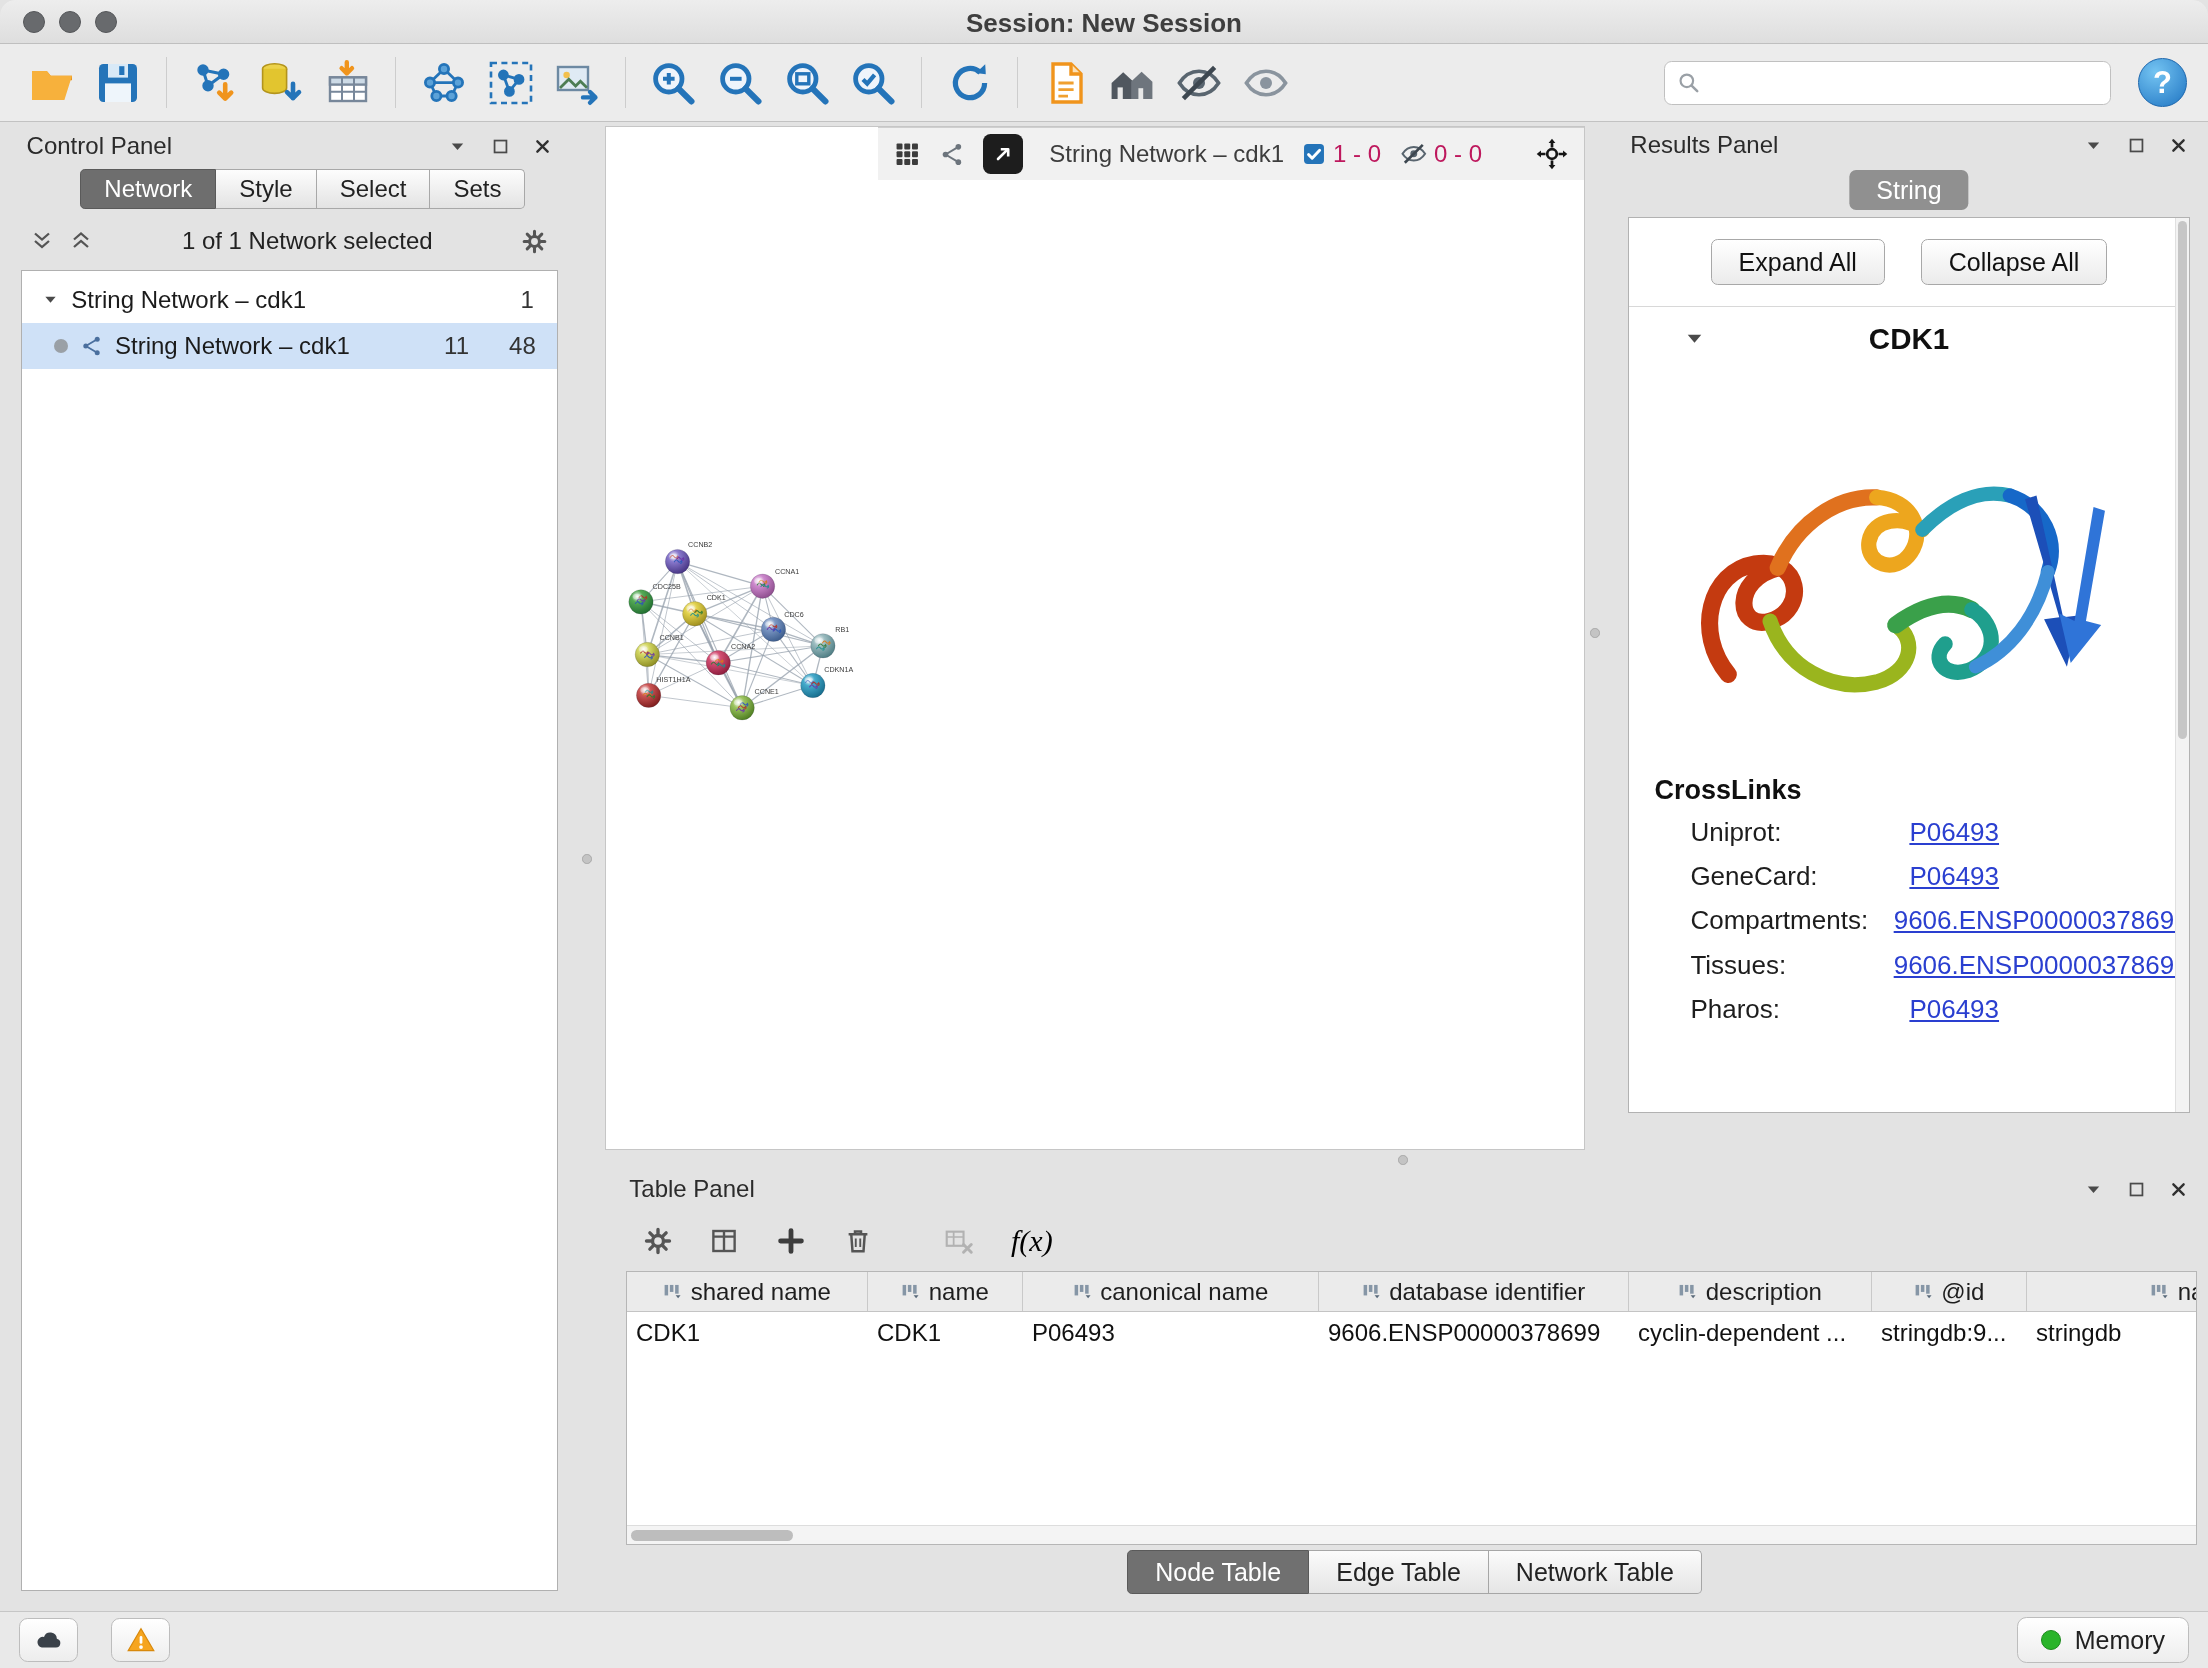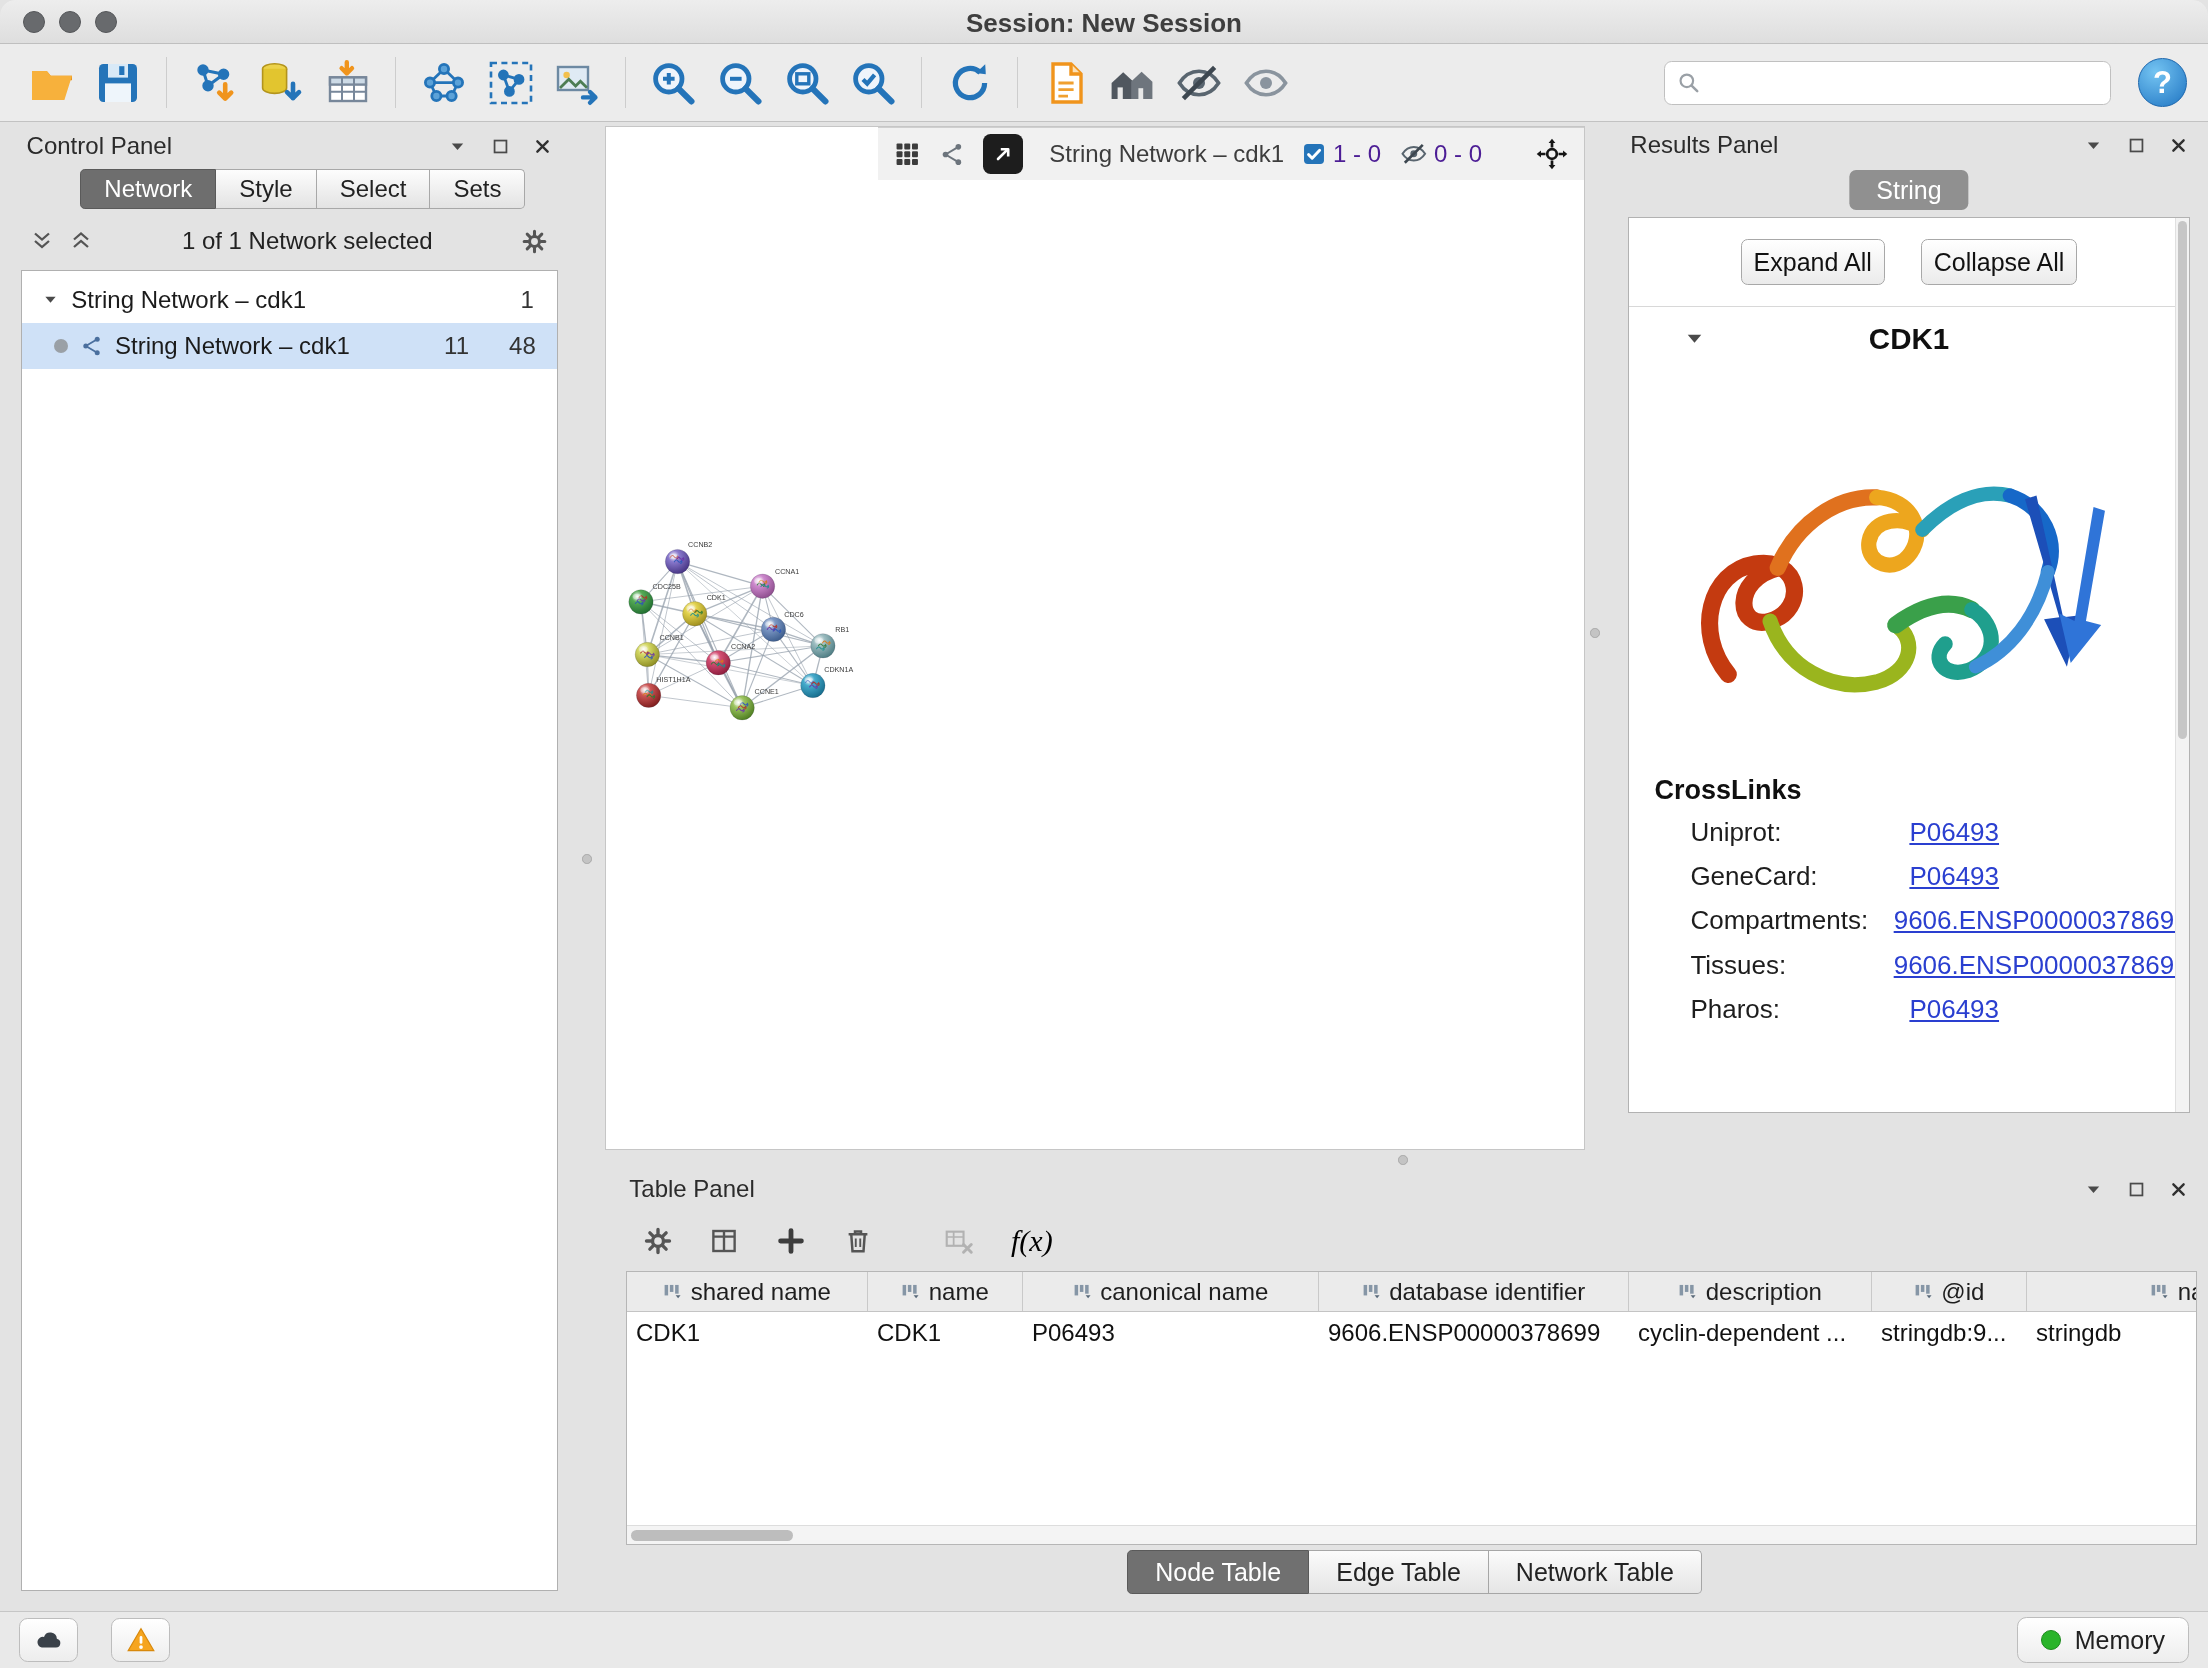--- a/index.html
+++ b/index.html
@@ -40,27 +40,27 @@
 .tree-num{margin-left:auto;padding-right:9.5px;color:#333}
 .tree-num2{margin-left:auto;width:57px;text-align:right;color:#333}
 .tree-num3{width:63px;text-align:right;padding-right:7.6px;color:#333}
 
 .network-view{position:absolute;left:605px;top:126px;width:980px;height:1024px;background:#fff;border:1px solid #c6c6c6;display:flex;flex-direction:row}
 .network-canvas{flex:1;position:relative}
 #network-svg{width:100%;height:100%}
 .network-statusbar{height:53px;background:#f1f1f1;border-top:1px solid #cfcfcf;display:flex;align-items:center;padding:0 15px;gap:17px;font-size:24px;color:#3d3d3d}
 .black-btn{width:40px;height:40px;border-radius:7.6px;background:#1d1d1d;display:flex;align-items:center;justify-content:center;cursor:pointer}
 .ns-title{margin-left:9.5px}
-.ns-right{margin-left:auto;display:flex;align-items:center;gap:6px;color:#4c1d95}
+.ns-right{margin-left:auto;display:flex;align-items:center;gap:6px;color:#be185d}
 
 .results-panel{position:absolute;left:1617px;top:126px;width:584px;height:1025px}
 .string-badge{position:absolute;top:44px;left:50%;transform:translateX(-50%);background:#909090;color:#fff;font-size:25px;padding:5.7px 27px;border-radius:6.7px;cursor:pointer}
 .results-box{position:absolute;left:11.4px;right:11.4px;top:91px;bottom:38px;background:#fff;border:1px solid #b2b2b2;overflow:hidden}
 .rb-buttons{display:flex;justify-content:center;gap:36px;padding:21px 0;border-bottom:1px solid #d8d8d8}
-.rb-btn{height:46px;padding:0 12px;font-size:25px;border:1px solid #a8a8a8;border-radius:6.7px;background:linear-gradient(#ffffff,#ebebeb);color:#111;cursor:pointer;font-family:inherit}
+.rb-btn{height:46px;padding:0 27px;font-size:25px;border:1px solid #a8a8a8;border-radius:6.7px;background:linear-gradient(#ffffff,#ebebeb);color:#111;cursor:pointer;font-family:inherit}
 .gene-header{position:relative;height:63px;display:flex;align-items:center;justify-content:center}
 .gene-caret{position:absolute;left:53px;top:19px}
 .gene-name{font-size:29.5px;font-weight:bold;color:#101010}
 .gene-desc{padding:1.9px 25px 0;font-size:26px;color:#1d1d1d}
 .protein-img{display:block;margin:19px auto 7.6px;width:476px;height:371px}
 .crosslinks-title{padding:7.6px 25px 3.8px;font-size:27px;font-weight:bold;color:#101010}
 .cl-row{display:flex;align-items:center;padding:6.7px 0 6.7px 61px;font-size:26px}
 .cl-label{width:219px;color:#1d1d1d}
 .cl-value{color:#2a3fd0;text-decoration:underline;cursor:pointer}
 .rb-scroll{position:absolute;right:0;top:0;bottom:0;width:13.3px;background:#f3f3f3;border-left:1px solid #e0e0e0}

